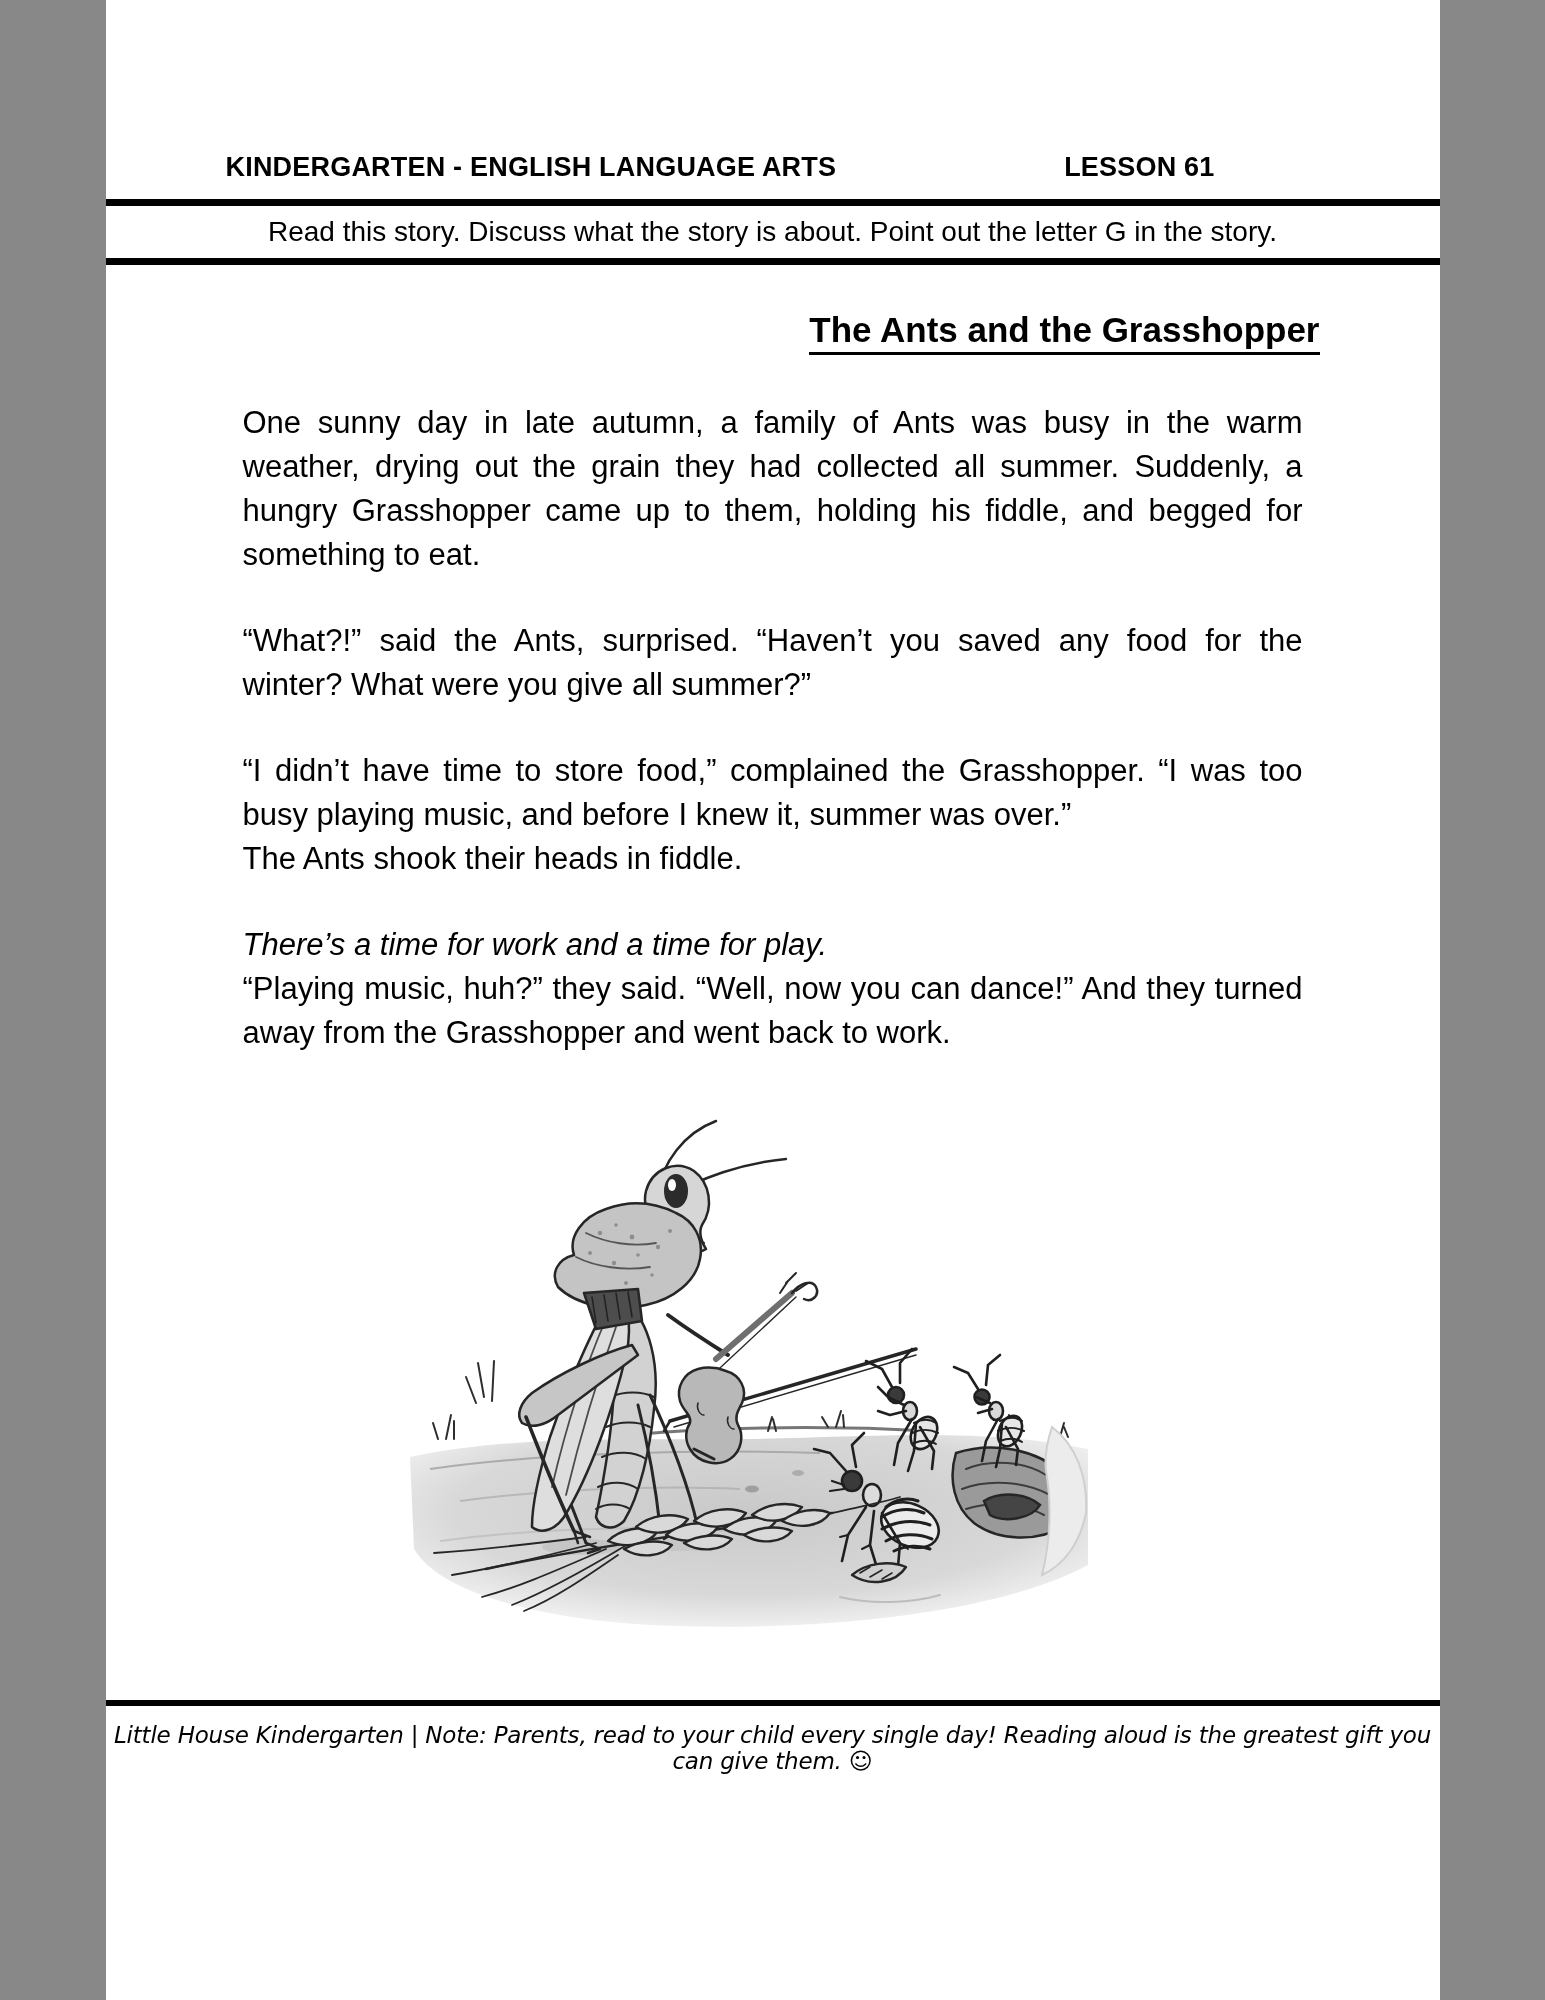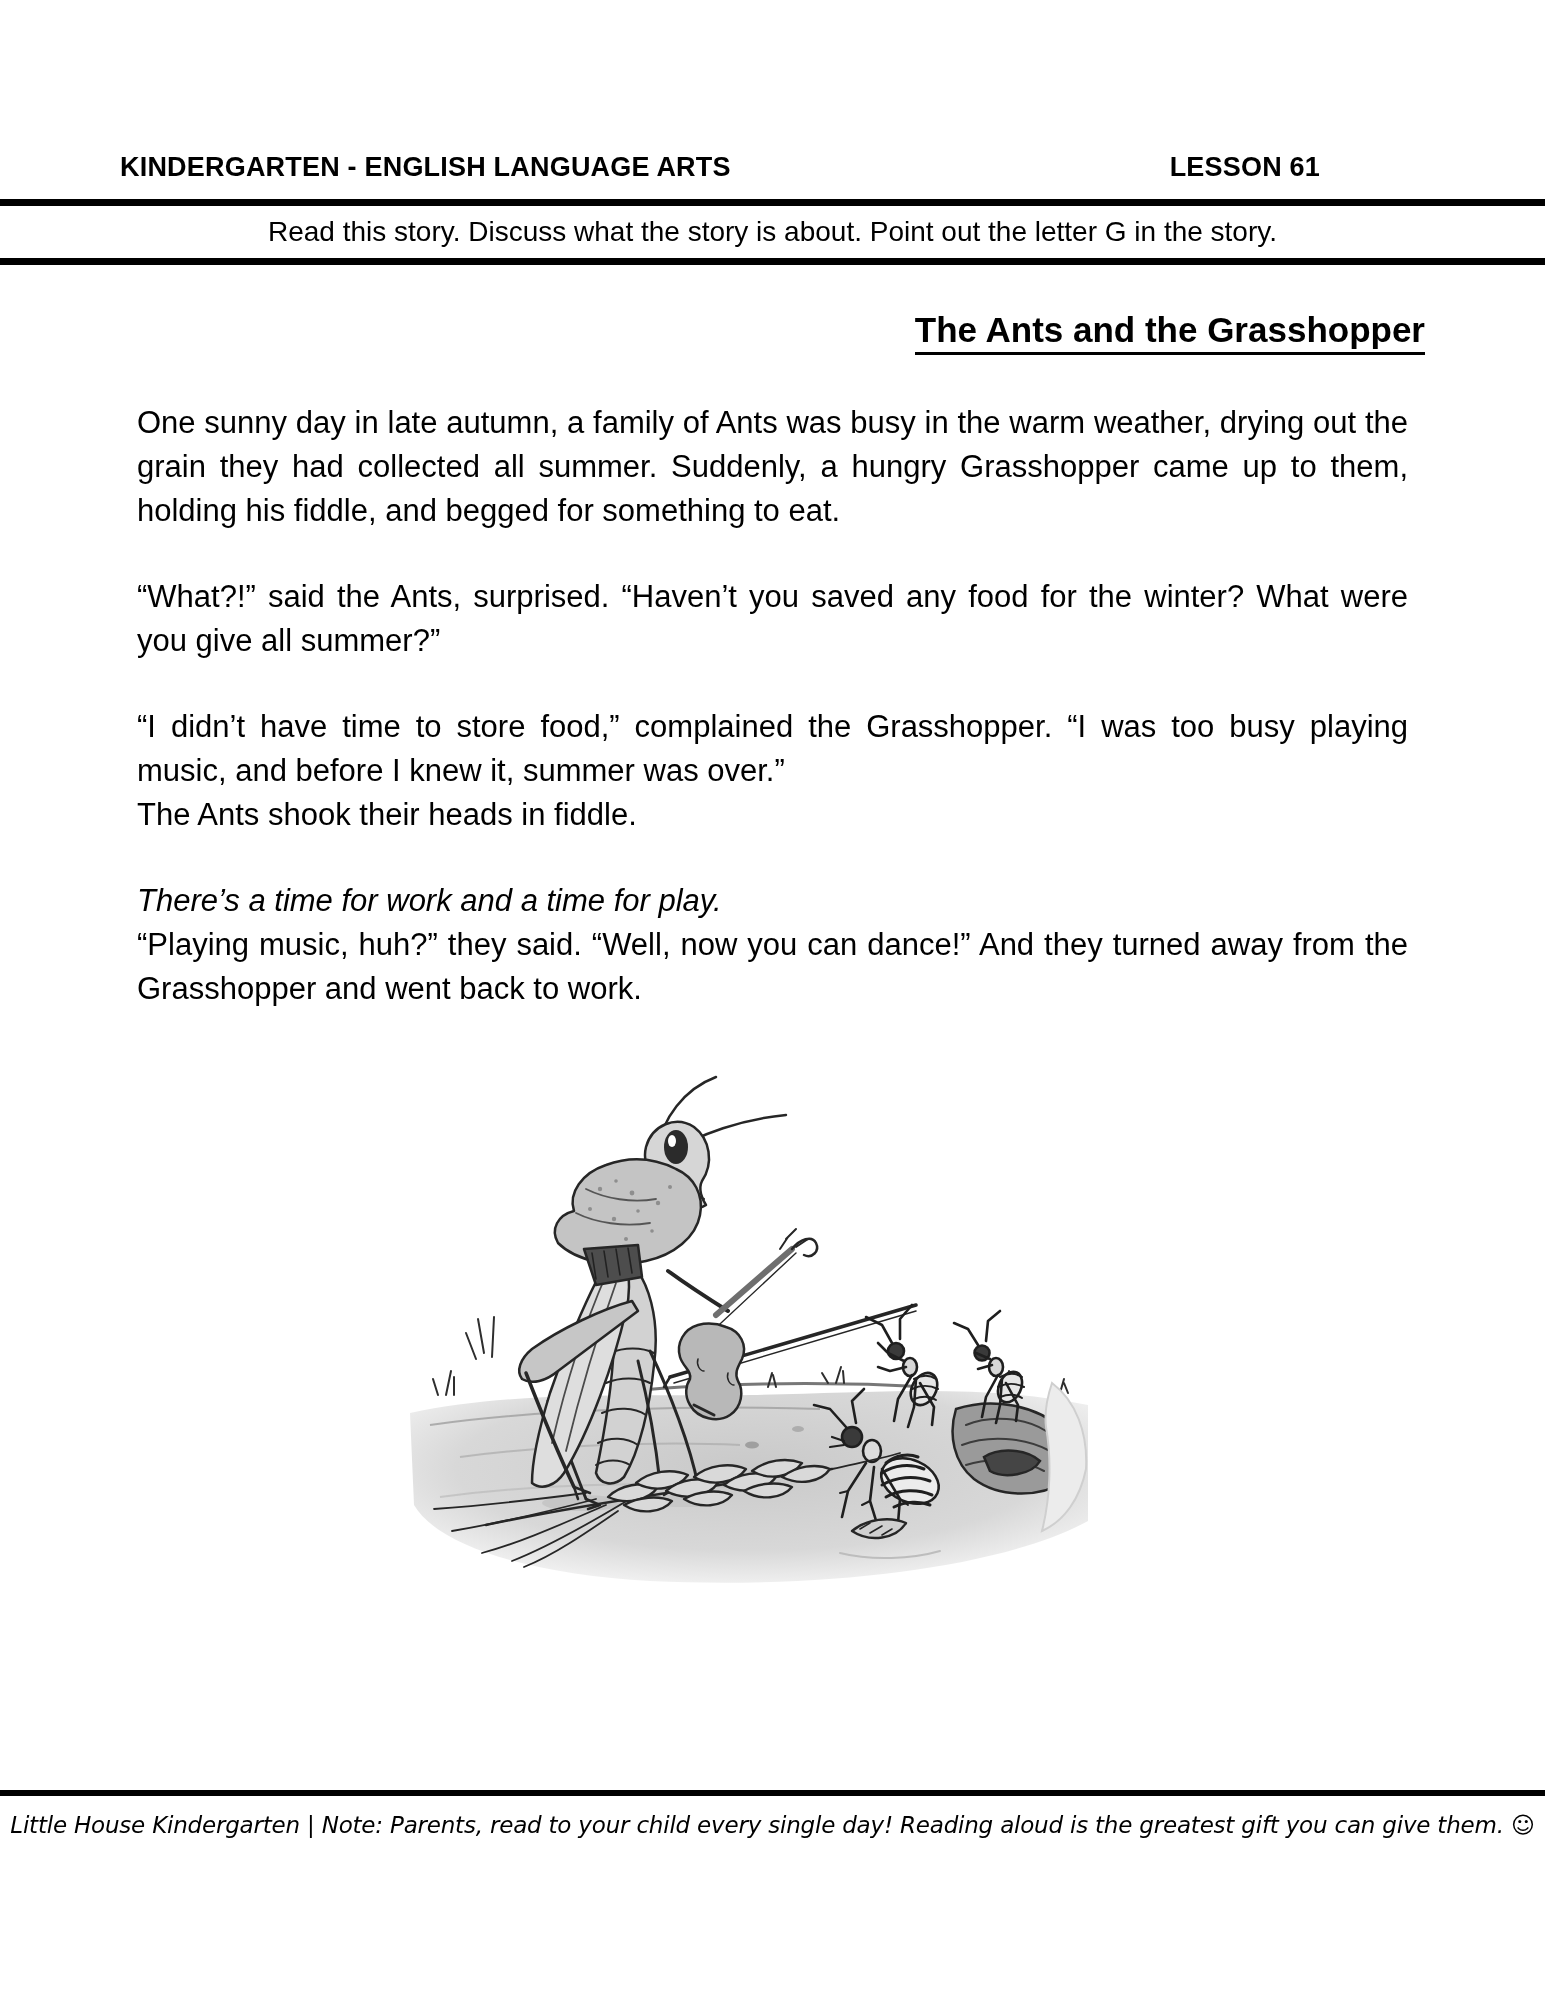--- a/index.html
+++ b/index.html
@@ -1,18 +1,18 @@
 <!DOCTYPE html>
 <html><head>
 <meta charset="utf-8">
 <style>
   html,body { margin:0; padding:0; background:#888; }
   .page {
     position: relative;
-    width: 1545px;
+    width: 1334px;
     height: 2000px;
     margin: 0 auto;
     background: #ffffff;
     color: #000000;
     font-family: "Liberation Sans", sans-serif;
     overflow: hidden;
   }
   .header {
     margin-top: 152px;
     padding: 0 120px;
@@ -60,21 +60,21 @@
   .para.moral { font-style: italic; text-align: left; margin-bottom: 0; }
   .illustration {
     width: 690px;
     height: 540px;
     margin: 18px auto 0;
     position: relative;
     left: -28px;
   }
   .footer {
     position: absolute;
-    top: 1790px;
+    top: 1700px;
     left: 0;
     width: 100%;
   }
   .footer-rule { height: 6px; background: #000; width: 100%; }
   .footer-text {
     margin-top: 16px;
     text-align: center;
     font-size: 23px;
     font-style: italic;
     letter-spacing: -0.2px;

